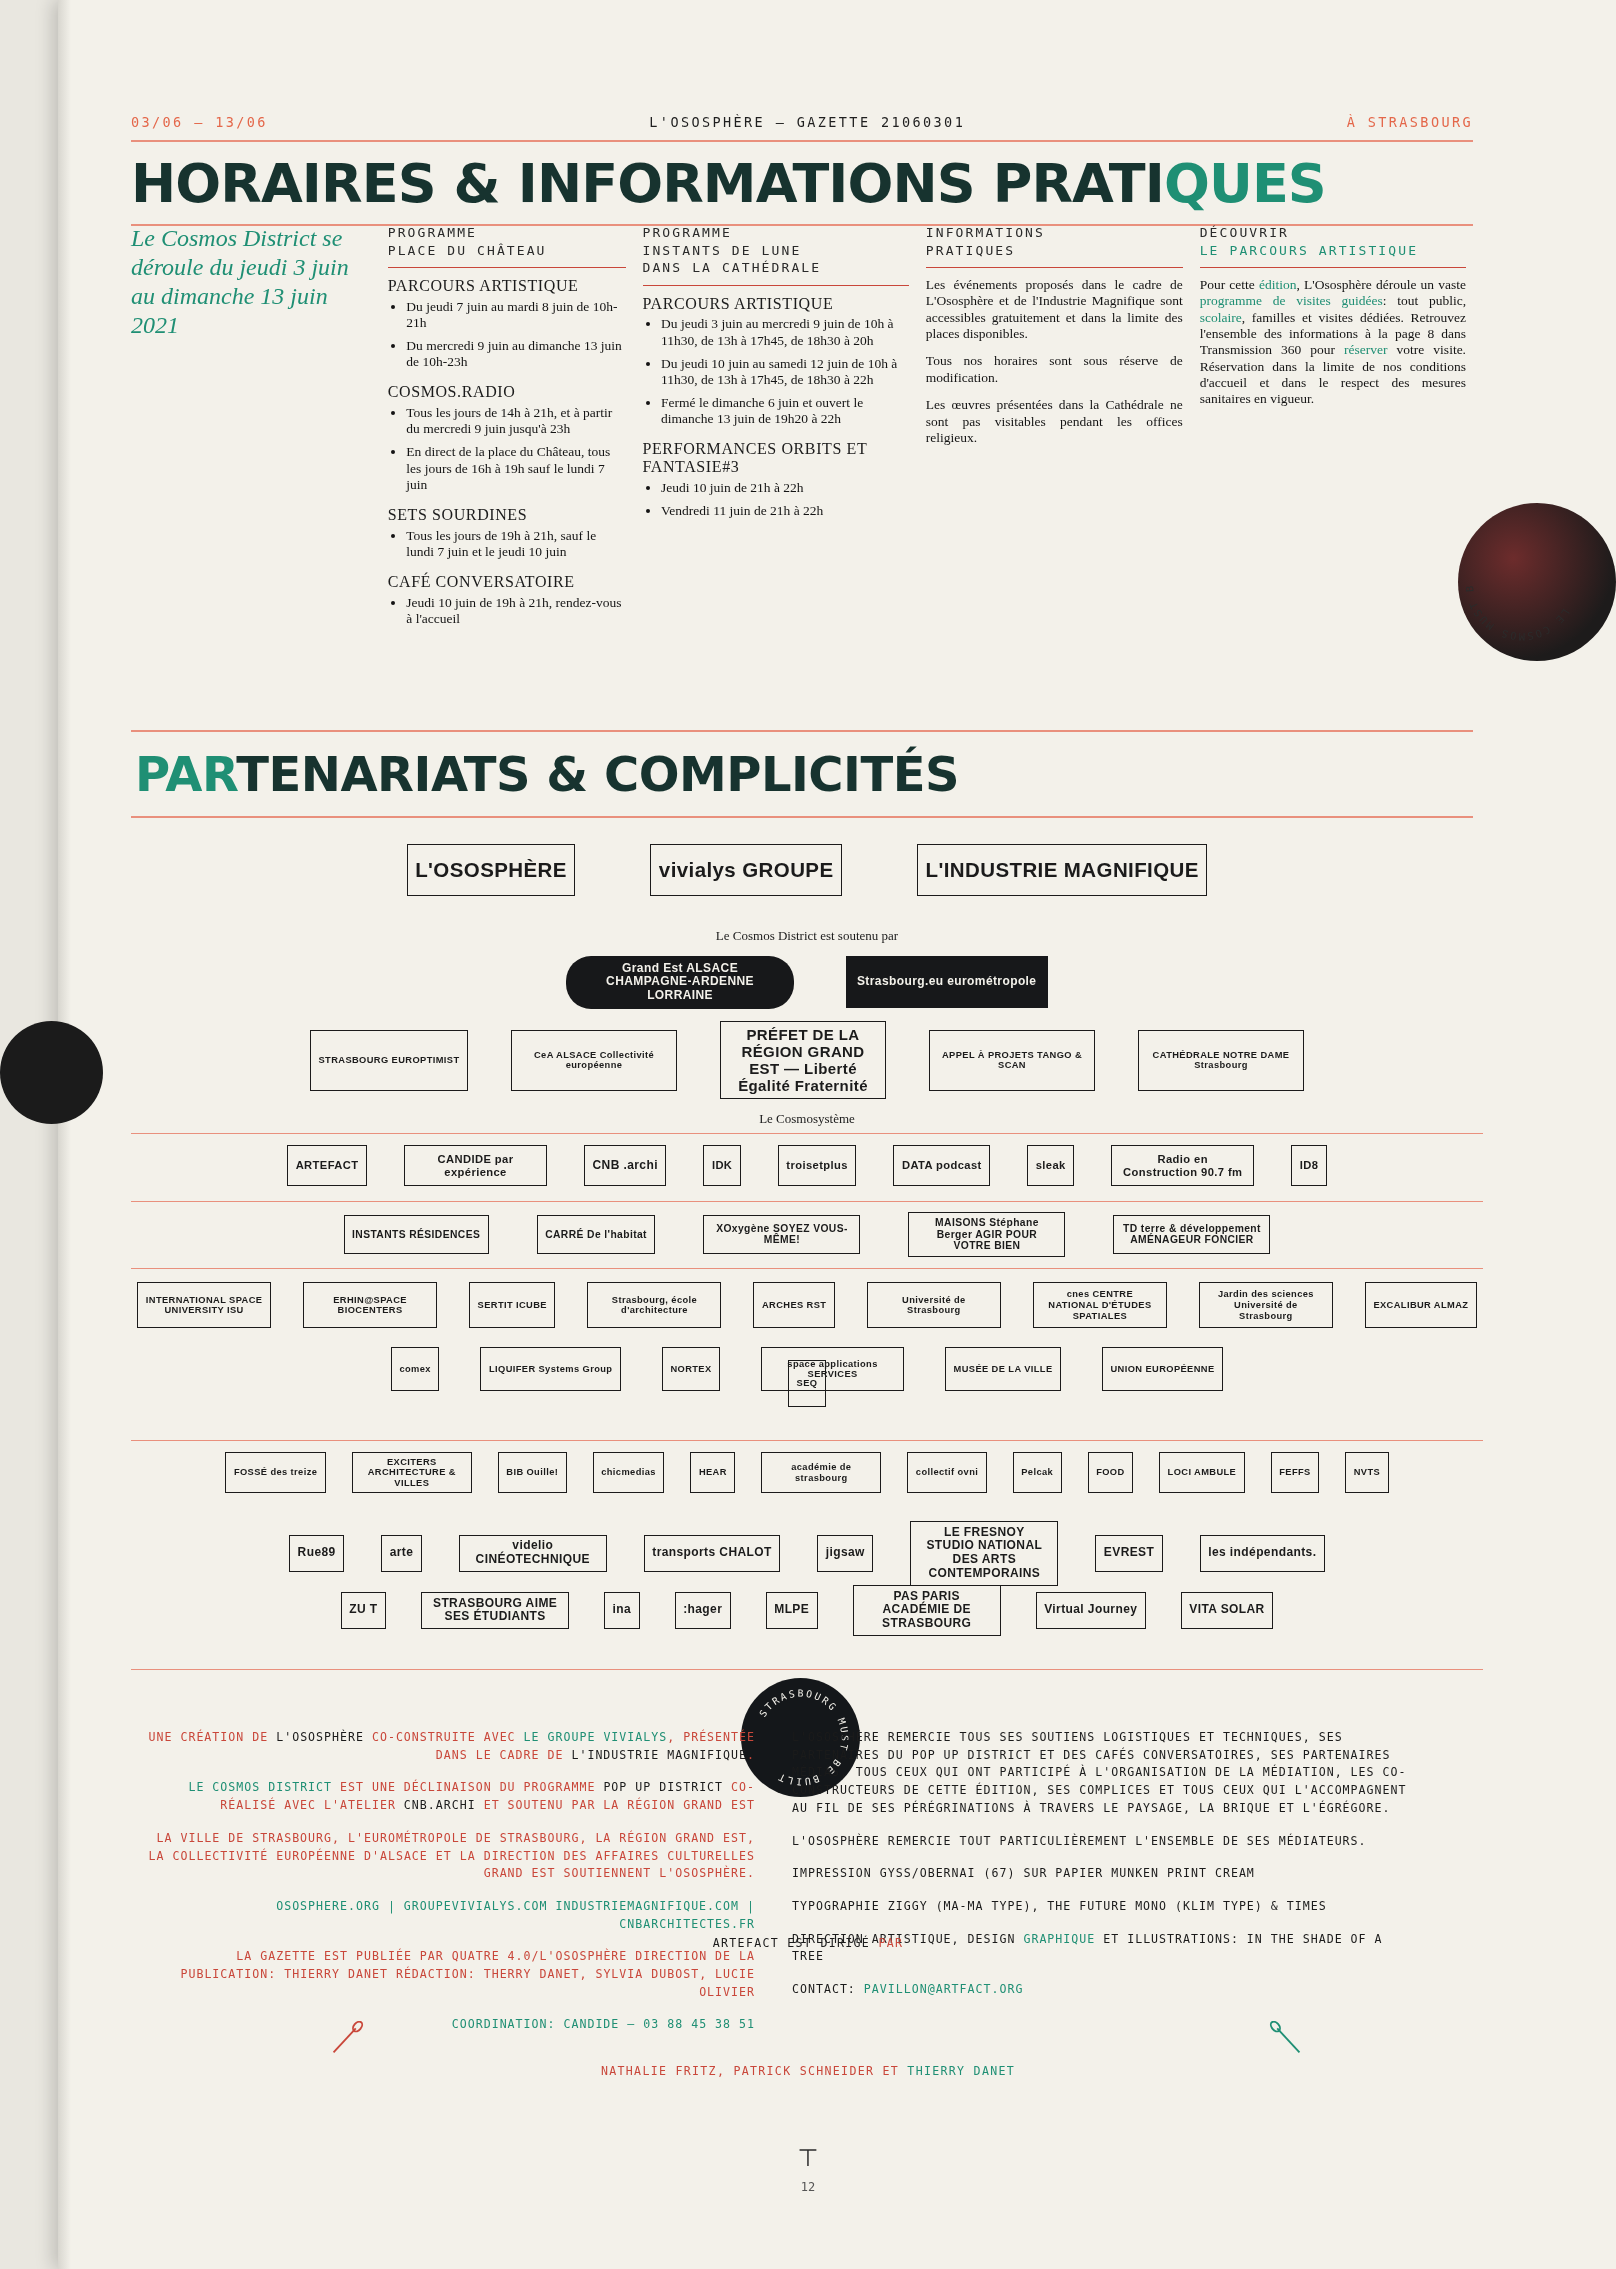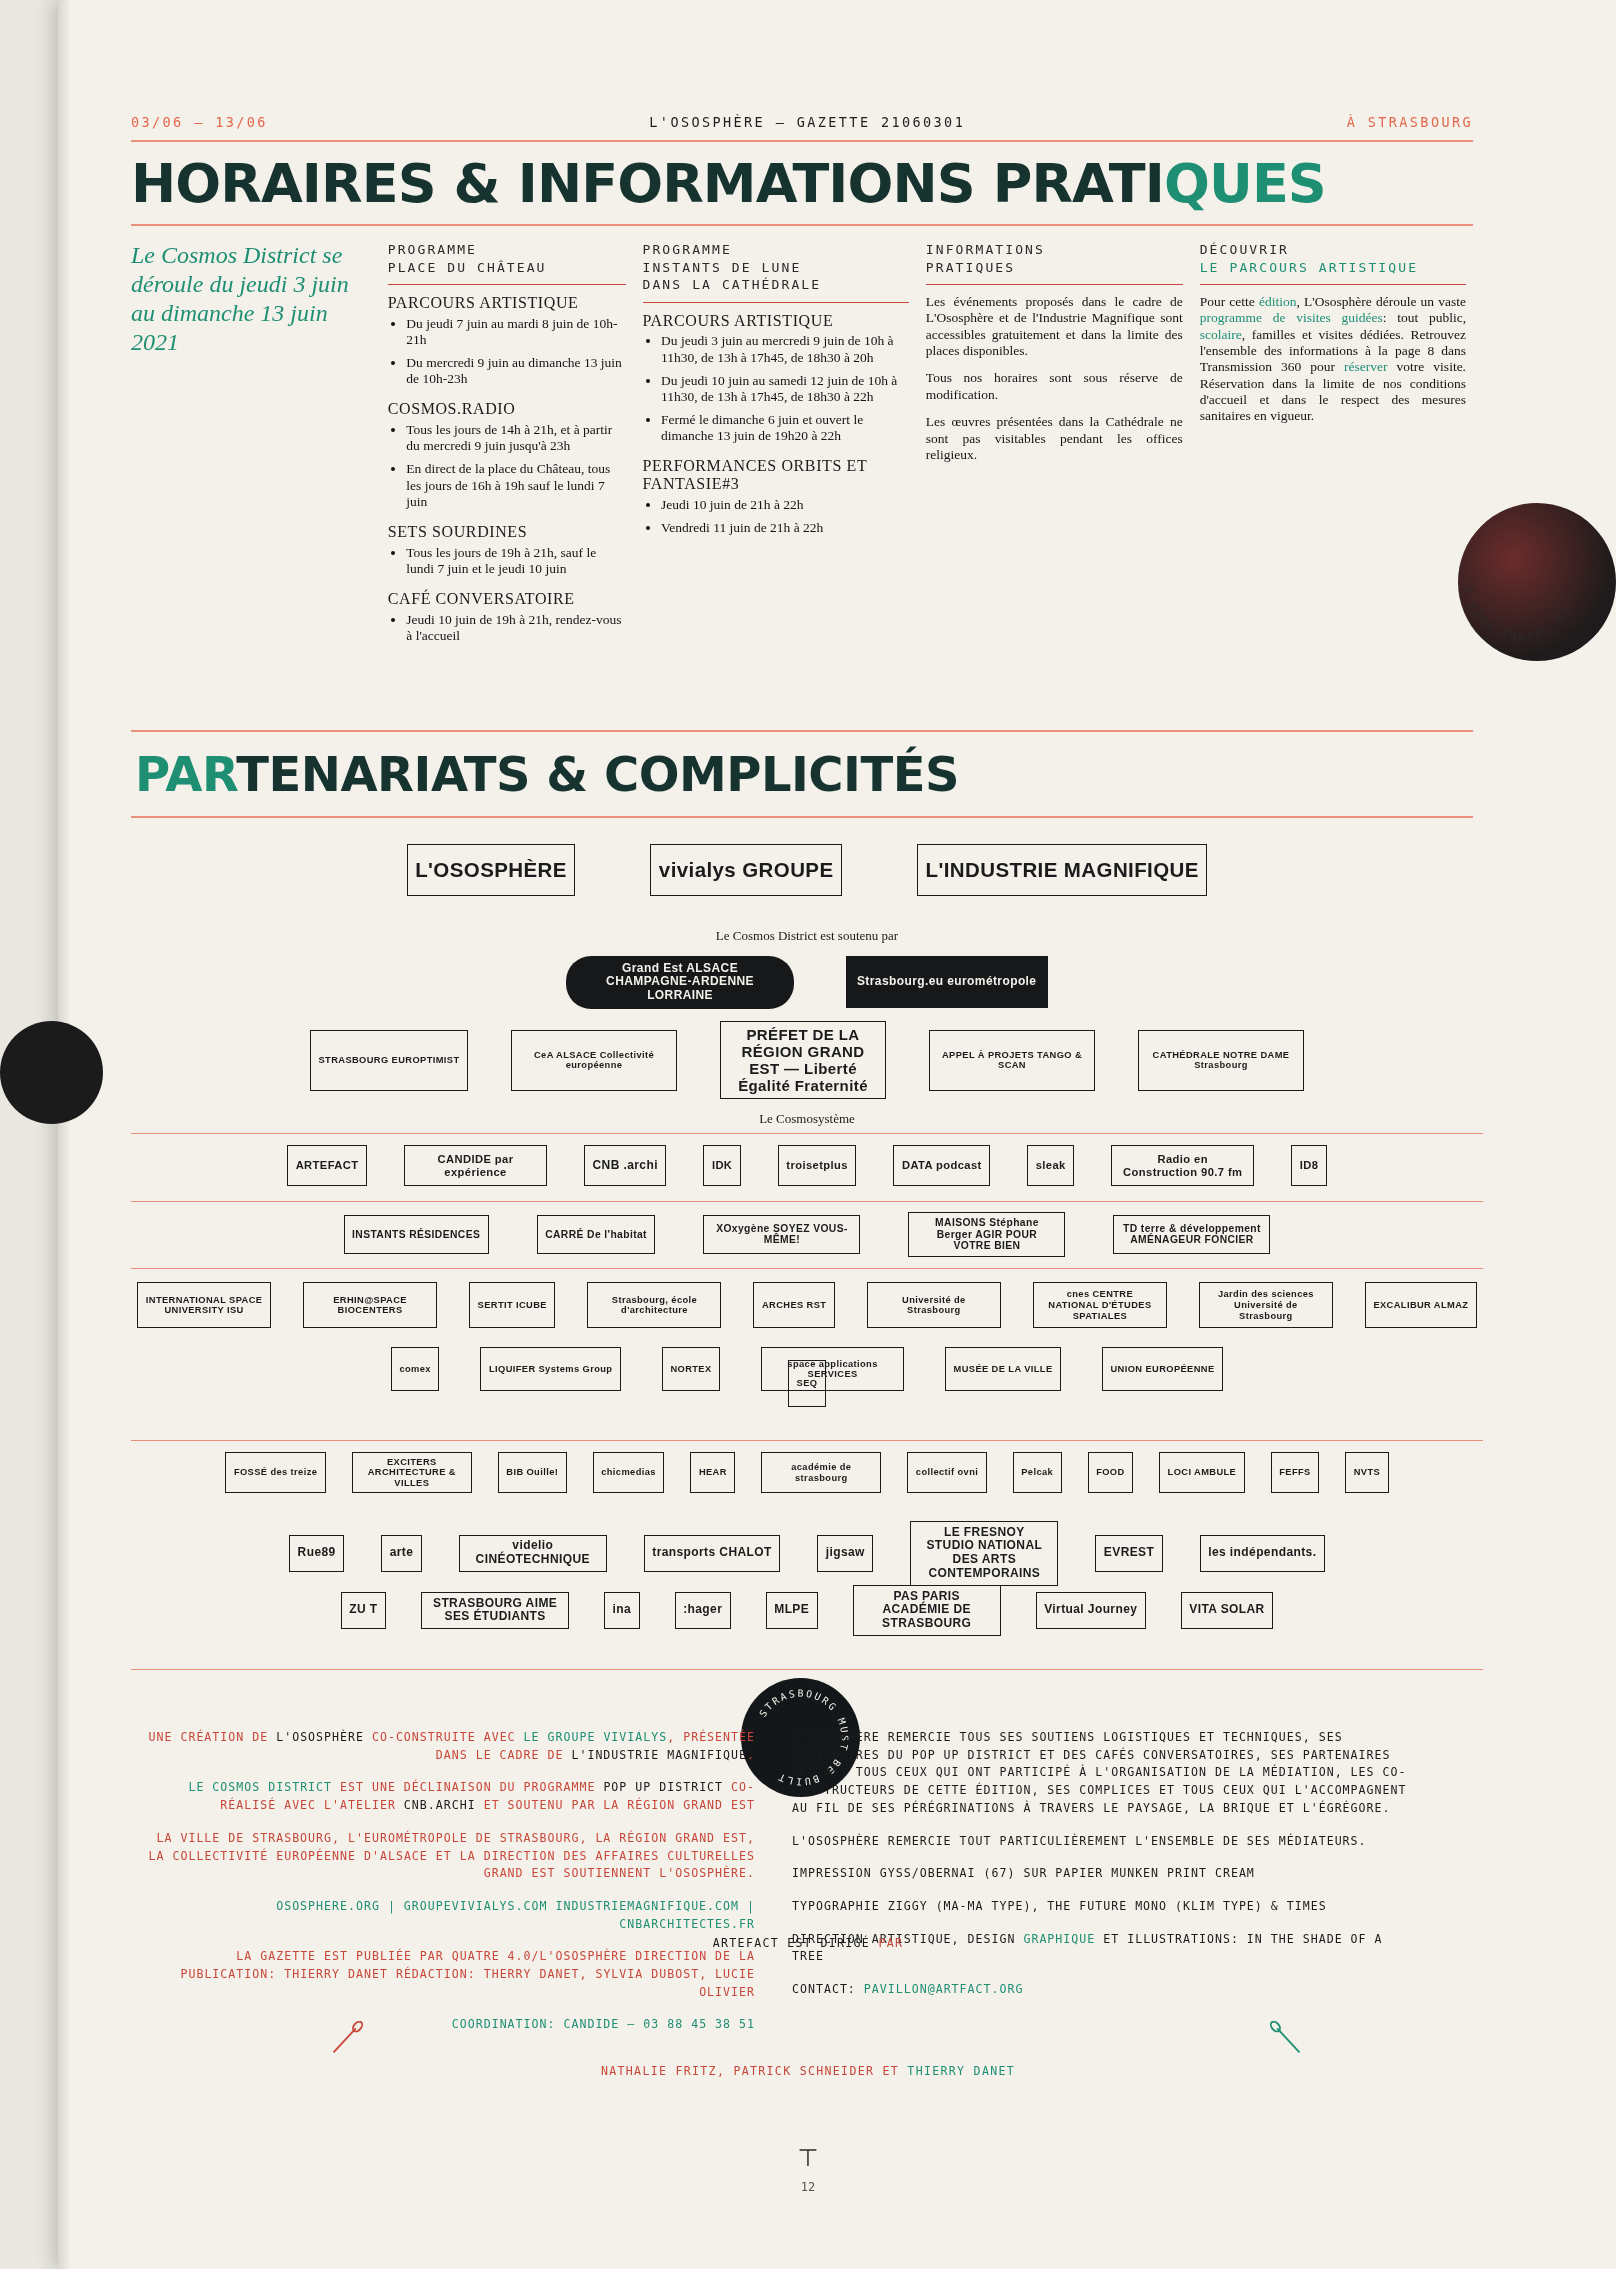--- a/index.html
+++ b/index.html
@@ -18,21 +18,21 @@
   .topbar{position:absolute;left:131px;top:114px;width:1342px;display:flex;justify-content:space-between;
     font-family:"DejaVu Sans Mono",monospace;font-size:13.5px;letter-spacing:2.4px;color:#e4674a;}
   .topbar .mid{color:#1f1f1f;}
   .rule{position:absolute;height:1.9px;background:#e9907d;}
 
   h1.big{position:absolute;margin:0;font-family:"DejaVu Sans",sans-serif;font-weight:700;
     font-size:54px;letter-spacing:-0.9px;color:#17463f;-webkit-text-stroke:0px;}
   .big .teal{color:#1f8f74;}
   .big .dark{color:#17332f;}
 
-  .cols{position:absolute;left:131px;top:241px;width:1352px;display:flex;gap:0;}
+  .cols{position:absolute;left:131px;top:224px;width:1352px;display:flex;gap:0;}
   .col{padding-right:17px;}
   .c1{width:252px;}
   .c2{width:250px;}
   .c3{width:280px;}
   .c4{width:270px;}
   .c5{width:280px;}
 
   .lede{font-family:"Liberation Serif",serif;font-style:italic;font-size:24px;line-height:29px;color:#1f8f74;}
   .sechead{font-family:"DejaVu Sans Mono",monospace;font-size:13px;letter-spacing:2.1px;color:#2a2a2a;line-height:17.7px;}
   .hr-thin{height:0.9px;background:#c9473a;margin:7.5px 0 9.3px 0;}

